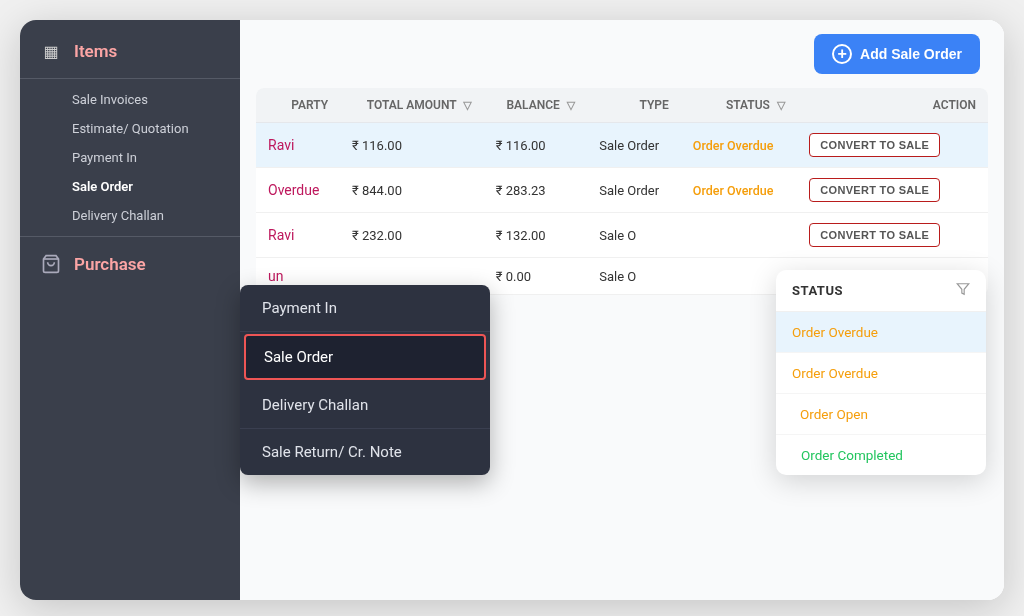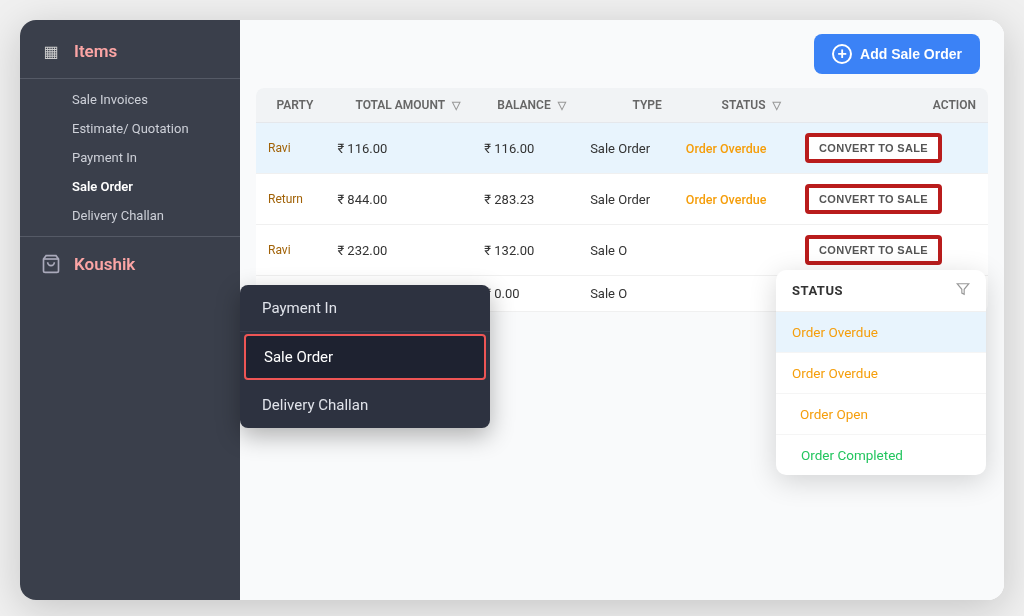--- a/index.html
+++ b/index.html
@@ -163,38 +163,38 @@
       font-size: 13px;
       color: #333;
       border-bottom: 1px solid #f0f0f0;
     }
 
     tbody tr.highlighted {
       background: #e8f4fd;
     }
 
     tbody tr td.party-cell {
-      color: #a16207;
-      font-size: 12px;
+      color: #be185d;
+      font-size: 14px;
     }
 
     tbody tr td.amount-cell {
       color: #333;
       font-weight: 400;
     }
 
     tbody tr td.status-overdue {
       color: #f59e0b;
       font-weight: 500;
       font-size: 12.5px;
     }
 
     .convert-btn {
       background: white;
-      border: 4px solid #b91c1c;
+      border: 1px solid #b91c1c;
       border-radius: 4px;
       padding: 5px 10px;
       font-size: 11px;
       font-weight: 600;
       color: #555;
       cursor: pointer;
       white-space: nowrap;
       letter-spacing: 0.3px;
     }
 
@@ -304,21 +304,21 @@
     <div class="sidebar-divider"></div>
 
     <div class="sidebar-main-item">
       <span class="icon">
         <svg width="20" height="20" viewBox="0 0 24 24" fill="none" stroke="#aab" stroke-width="2">
           <path d="M6 2L3 6v14a2 2 0 002 2h14a2 2 0 002-2V6l-3-4z"></path>
             <line x1="3" y1="6" x2="21" y2="6"></line>
             <path d="M16 10a4 4 0 01-8 0"></path>
         </svg>
       </span>
-      <span class="label">Koushik</span>
+      <span class="label">Purchase</span>
     </div>
 
   </div>
 
   <div class="main-content">
 
     <div class="top-bar">
       <button class="add-sale-btn">
         <span class="plus-icon">+</span>
         <span>Add Sale Order</span>
@@ -351,21 +351,21 @@
             <td class="party-cell">Ravi</td>
             <td class="amount-cell">₹ 116.00</td>
             <td class="amount-cell">₹ 116.00</td>
             <td>Sale Order</td>
             <td class="status-overdue">Order Overdue</td>
             <td>
               <button class="convert-btn">CONVERT TO SALE</button>
             </td>
           </tr>
           <tr>
-            <td class="party-cell">Return</td>
+            <td class="party-cell">Overdue</td>
             <td class="amount-cell">₹ 844.00</td>
             <td class="amount-cell">₹ 283.23</td>
             <td>Sale Order</td>
             <td class="status-overdue">Order Overdue</td>
             <td>
               <button class="convert-btn">CONVERT TO SALE</button>
             </td>
           </tr>
           <tr>
             <td class="party-cell">Ravi</td>
@@ -413,15 +413,16 @@
         <span class="status-completed-text">Order Completed</span>
       </div>
     </div>
 
   </div>
 
   <div class="dropdown-menu">
     <div class="dropdown-item">Payment In</div>
     <div class="dropdown-item active">Sale Order</div>
     <div class="dropdown-item">Delivery Challan</div>
+    <div class="dropdown-item">Sale Return/ Cr. Note</div>
   </div>
 
 </div>
 
 </body></html>

